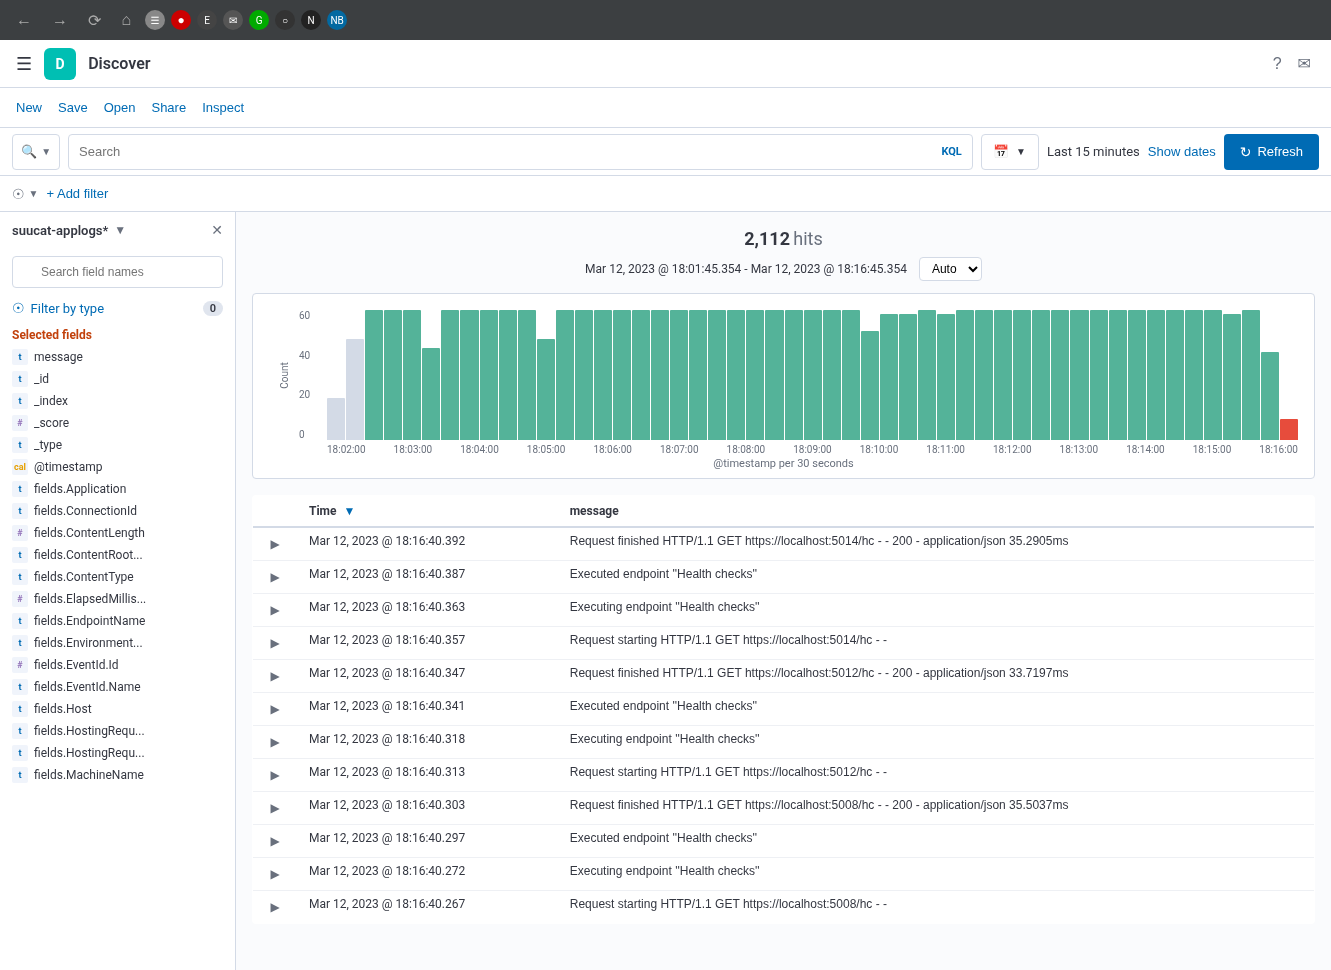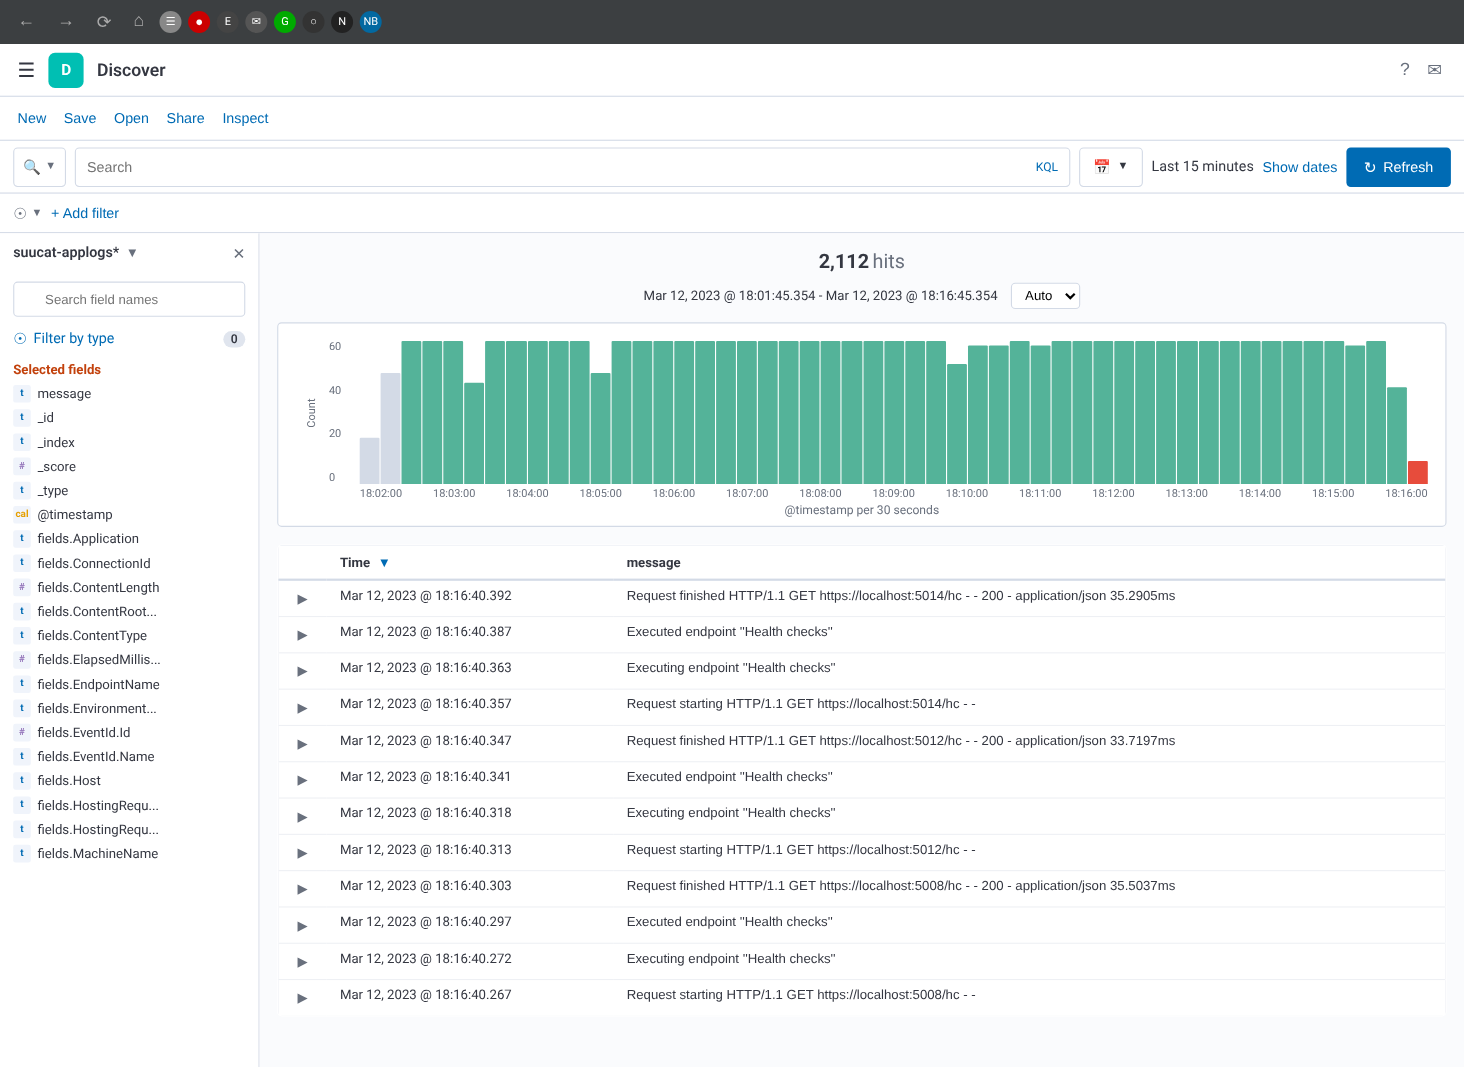--- a/index.html
+++ b/index.html
@@ -21,21 +21,21 @@
     .app-bar-icon-btn { background: none; border: none; cursor: pointer; color: #69707d; font-size: 16px; padding: 4px; }
 
     
     .action-bar { height: 40px; display: flex; align-items: center; padding: 0 16px; gap: 16px; border-bottom: 1px solid #d3dae6; }
     .action-btn { background: none; border: none; cursor: pointer; color: #006bb4; font-size: 13px; font-weight: 500; padding: 4px 0; }
 
     
     .search-bar { height: 48px; display: flex; align-items: center; padding: 0 12px; gap: 8px; border-bottom: 1px solid #d3dae6; }
     .search-input-wrapper { flex: 1; display: flex; align-items: center; border: 1px solid #d3dae6; border-radius: 4px; height: 36px; padding: 0 10px; gap: 8px; }
     .search-input { border: none; outline: none; font-size: 13px; flex: 1; color: #343741; }
-    .kql-badge { font-size: 11px; font-weight: 400; color: #006bb4; cursor: pointer; }
+    .kql-badge { font-size: 11px; font-weight: 700; color: #006bb4; cursor: pointer; }
     .date-picker-btn { display: flex; align-items: center; gap: 6px; border: 1px solid #d3dae6; border-radius: 4px; height: 36px; padding: 0 12px; cursor: pointer; background: #fff; font-size: 13px; color: #343741; }
     .refresh-btn { display: flex; align-items: center; gap: 6px; background: #006bb4; color: white; border: none; border-radius: 4px; height: 36px; padding: 0 16px; cursor: pointer; font-size: 13px; font-weight: 500; }
     .time-range-text { color: #343741; font-size: 13px; }
     .show-dates-btn { background: none; border: none; cursor: pointer; color: #006bb4; font-size: 13px; }
 
     
     .filter-bar { height: 36px; display: flex; align-items: center; padding: 0 12px; gap: 8px; border-bottom: 1px solid #d3dae6; }
     .filter-icon-btn { background: none; border: none; cursor: pointer; color: #69707d; font-size: 14px; display: flex; align-items: center; gap: 4px; }
     .add-filter-btn { background: none; border: none; cursor: pointer; color: #006bb4; font-size: 13px; }
 

